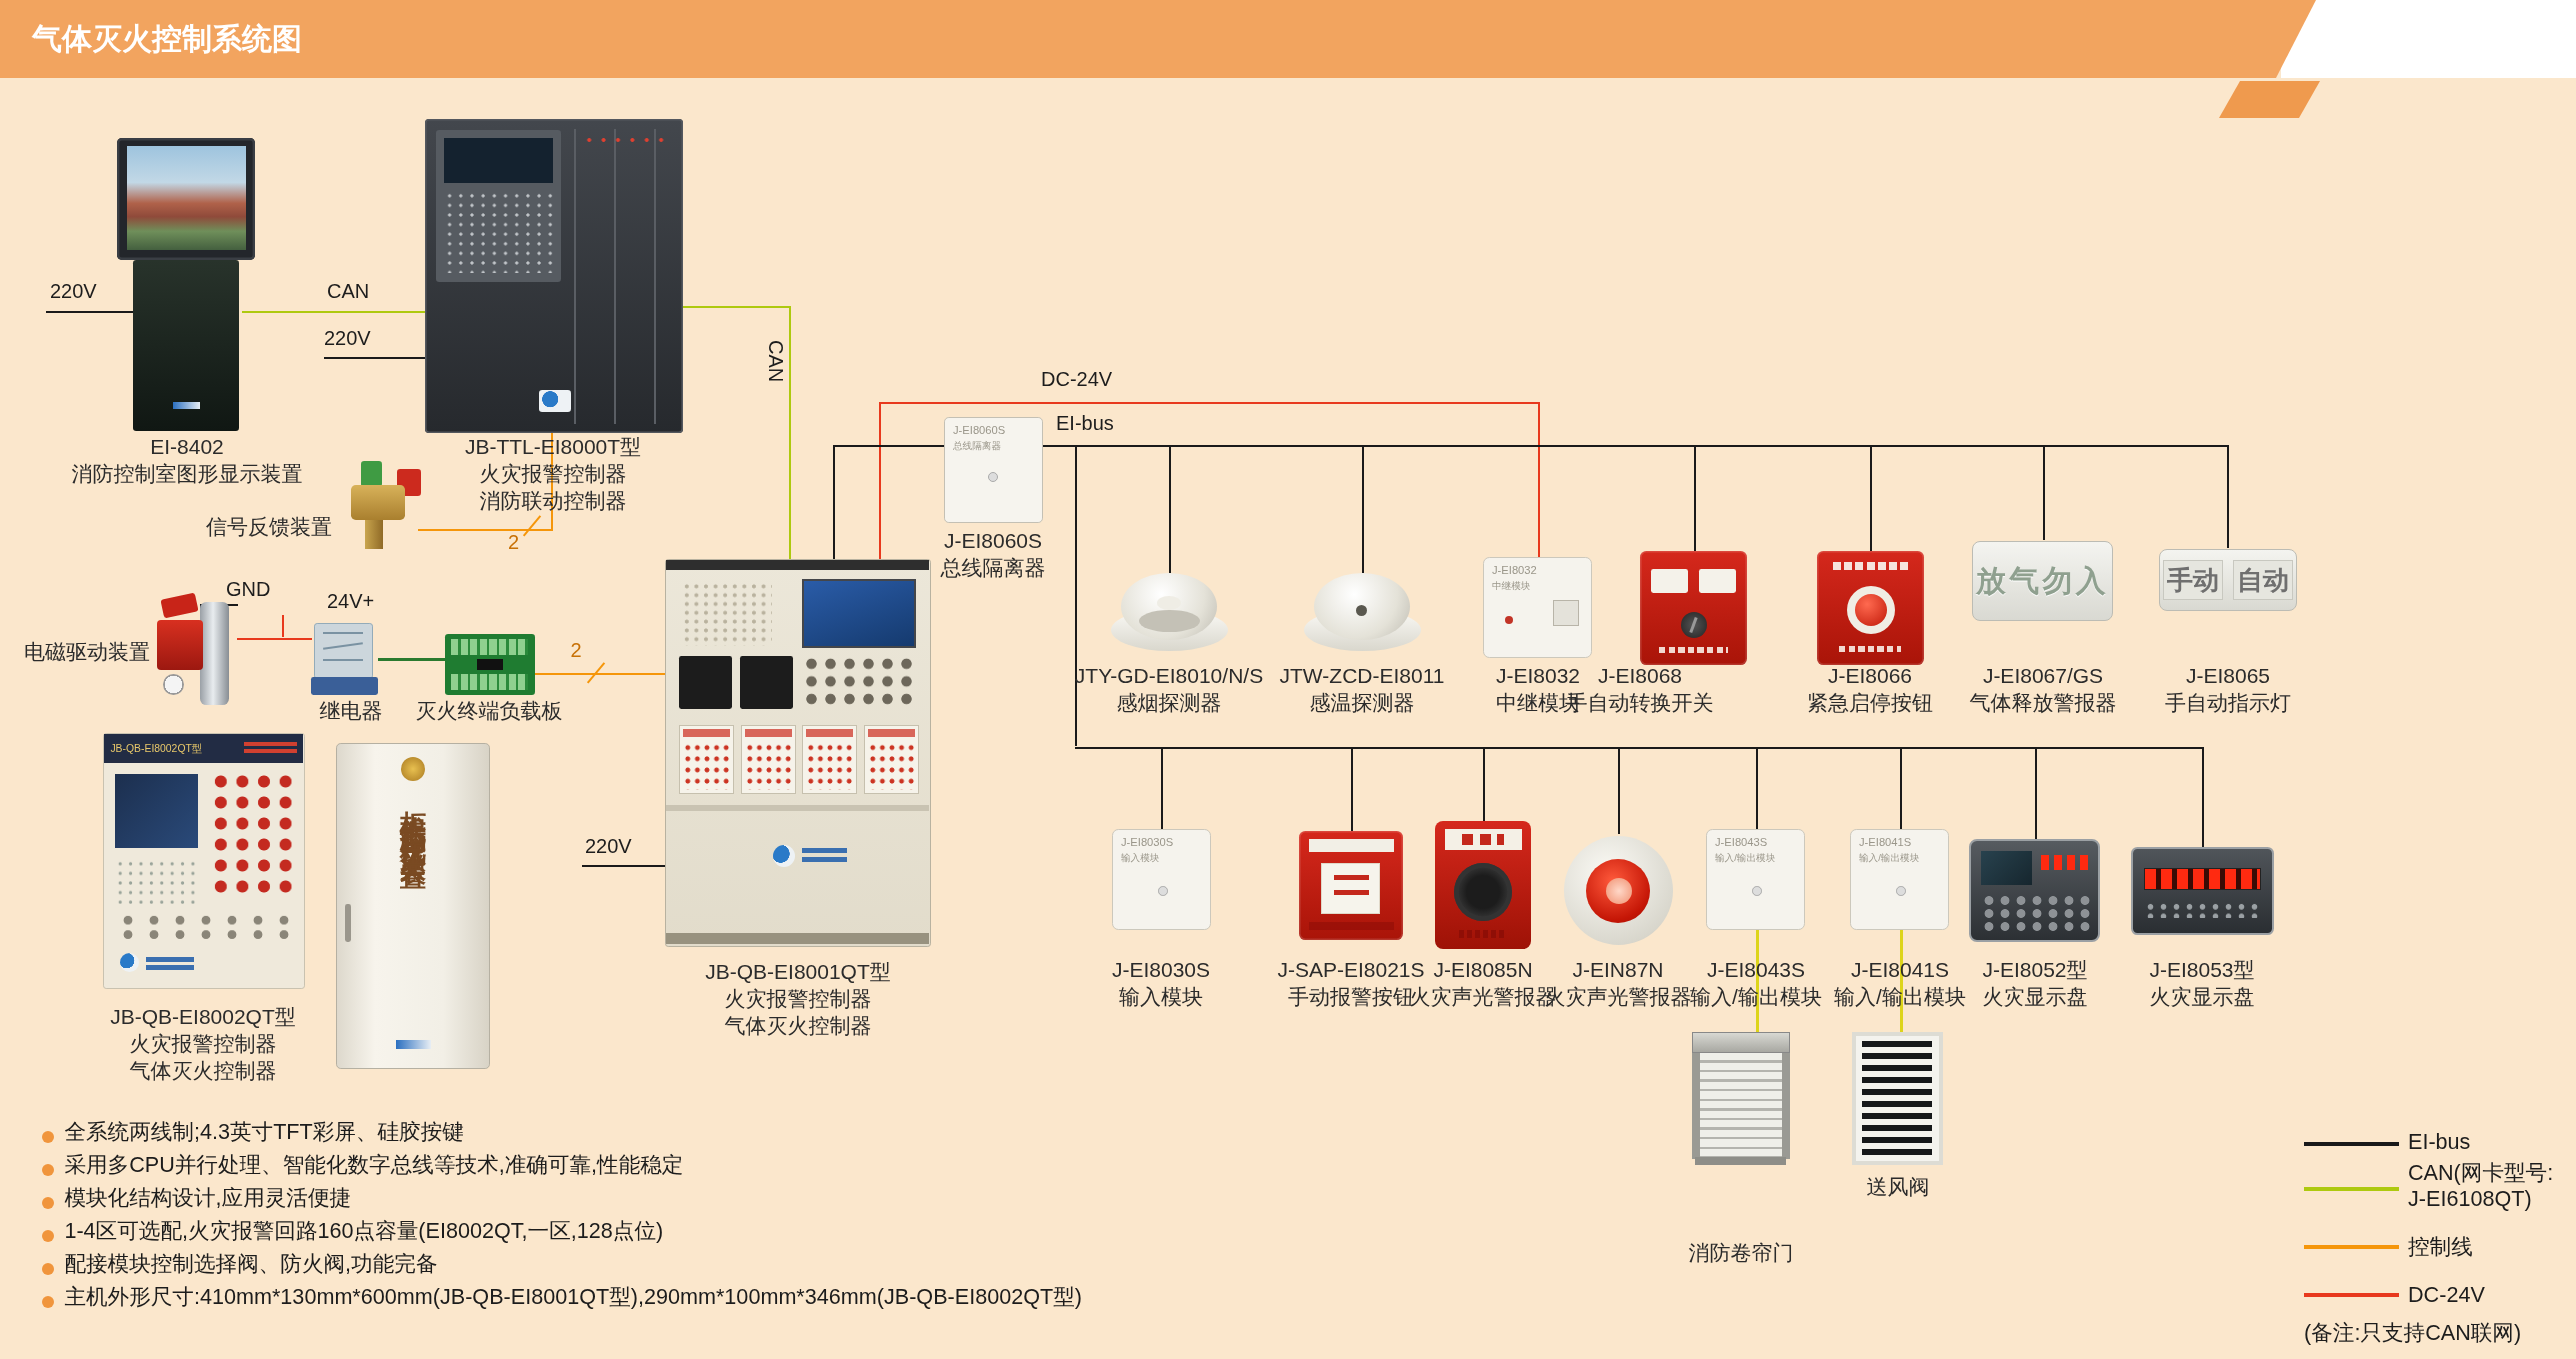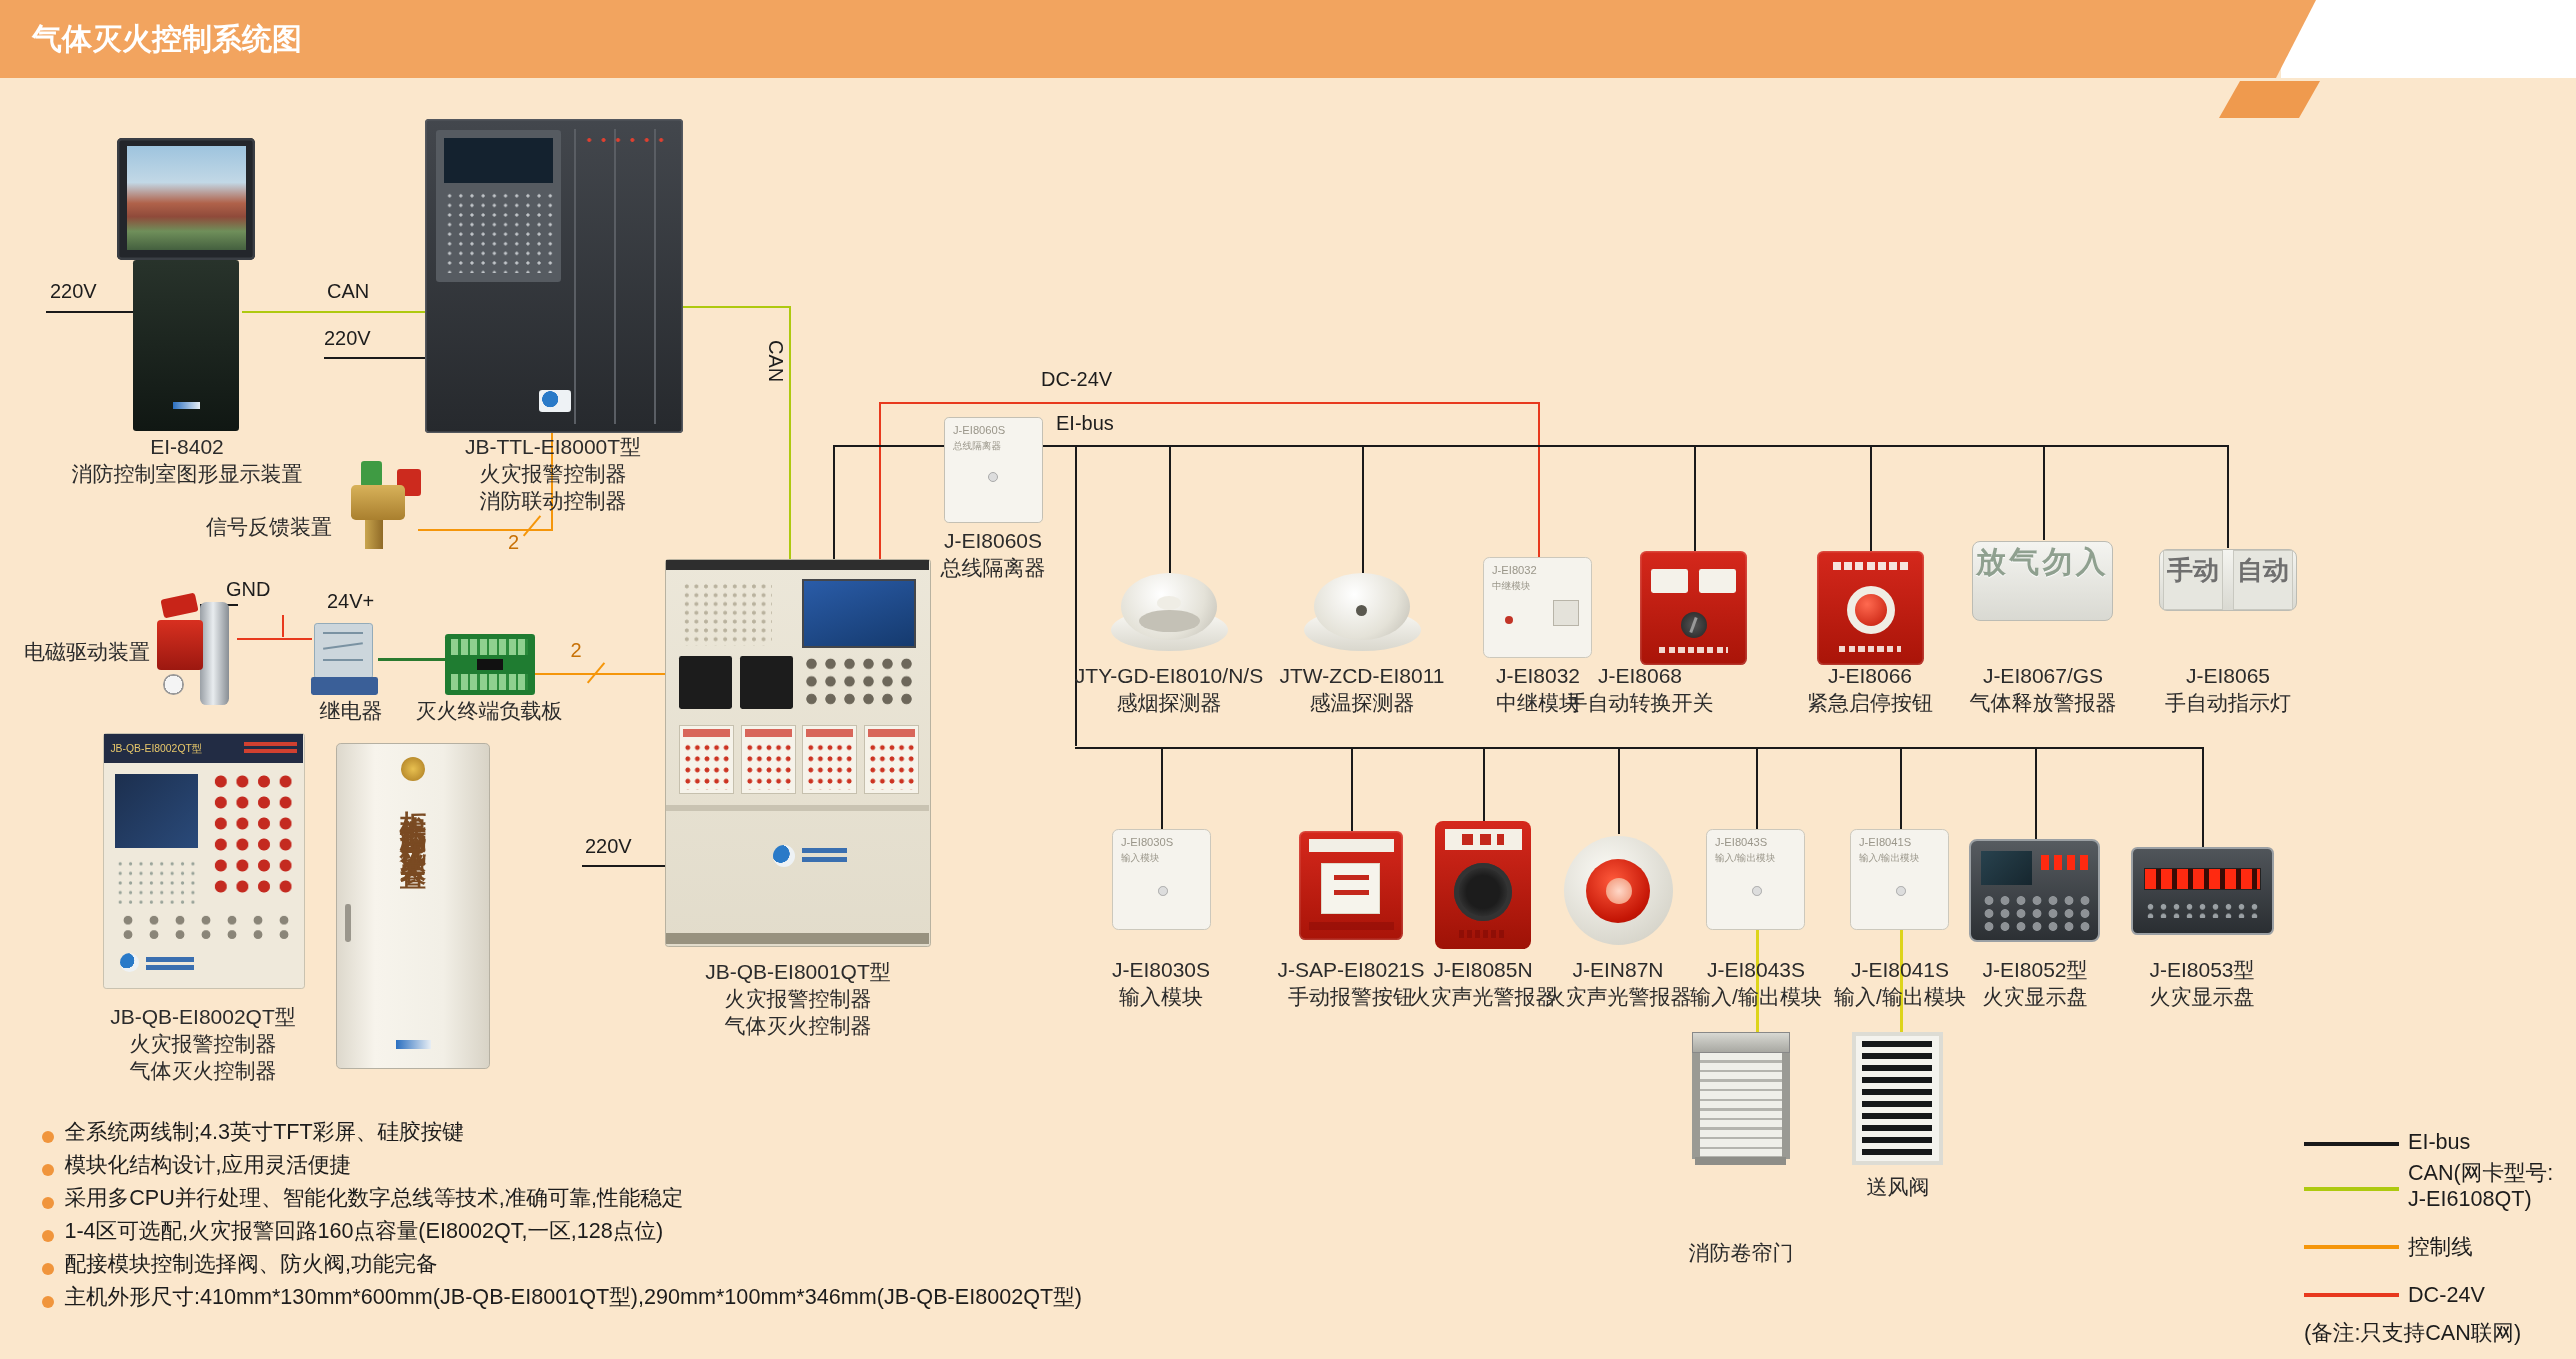--- a/index.html
+++ b/index.html
@@ -13,21 +13,21 @@
   .wv{width:2.4px}
   .c-black{background:#1a1a1a}
   .c-green{background:#aec90f}
   .c-orange{background:#f5960a}
   .c-red{background:#e8391d}
   .c-yellow{background:#ddd41a}
   .c-dgreen{background:#2a7a2e}
   .module{background:#f5f3ed;border:1.6px solid #ccc8bc;border-radius:6.4px}
   .tinytxt{position:absolute;font-size:11.2px;line-height:13.6px;color:#9a968a;white-space:nowrap}
   .redbox{background:linear-gradient(180deg,#d5281c,#a91408);border-radius:6.4px;box-shadow:inset 0 0 0 1.6px rgba(255,255,255,.15)}
-  .sign{background:linear-gradient(180deg,#f4f4f0,#d9d9d2);border:1.6px solid #bcbcb4;border-radius:8px;display:flex;justify-content:center}
+  .sign{background:linear-gradient(180deg,#f4f4f0,#d9d9d2);border:1.6px solid #bcbcb4;border-radius:8px;display:flex;align-items:center;justify-content:center}
   .feature-row{display:flex;height:33px;align-items:center}
   .feature-dot{width:12px;height:12px;border-radius:50%;background:#f0953c;margin:10.4px 10.4px 0 0;flex:0 0 12px}
   .feature-text{font-size:21.6px;line-height:33px;color:#1c1c1c;white-space:nowrap}
   .legend-text{position:absolute;font-size:21.6px;line-height:26.4px;color:#1d1d1d;white-space:nowrap}
 </style>
 </head>
 <body>
 
 <div class="abs" style="left:2281px;top:0;width:295px;height:78px;background:#fff"></div>
 <div class="abs" style="left:0;top:0;width:2316px;height:78px;background:#f2a45f;clip-path:polygon(0 0,100% 0,calc(100% - 40px) 100%,0 100%)">
@@ -416,25 +416,25 @@
   <div>送风阀</div>
 </div>
 
 <div class="abs" style="left:42px;top:1115px">
   <div class="feature-row">
       <span class="feature-dot"></span>
       <span class="feature-text">全系统两线制;4.3英寸TFT彩屏、硅胶按键</span>
     </div>
   <div class="feature-row">
       <span class="feature-dot"></span>
+      <span class="feature-text">采用多CPU并行处理、智能化数字总线等技术,准确可靠,性能稳定</span>
+    </div>
+  <div class="feature-row">
+      <span class="feature-dot"></span>
       <span class="feature-text">模块化结构设计,应用灵活便捷</span>
-    </div>
-  <div class="feature-row">
-      <span class="feature-dot"></span>
-      <span class="feature-text">采用多CPU并行处理、智能化数字总线等技术,准确可靠,性能稳定</span>
     </div>
   <div class="feature-row">
       <span class="feature-dot"></span>
       <span class="feature-text">1-4区可选配,火灾报警回路160点容量(EI8002QT,一区,128点位)</span>
     </div>
   <div class="feature-row">
       <span class="feature-dot"></span>
       <span class="feature-text">配接模块控制选择阀、防火阀,功能完备</span>
     </div>
   <div class="feature-row">

